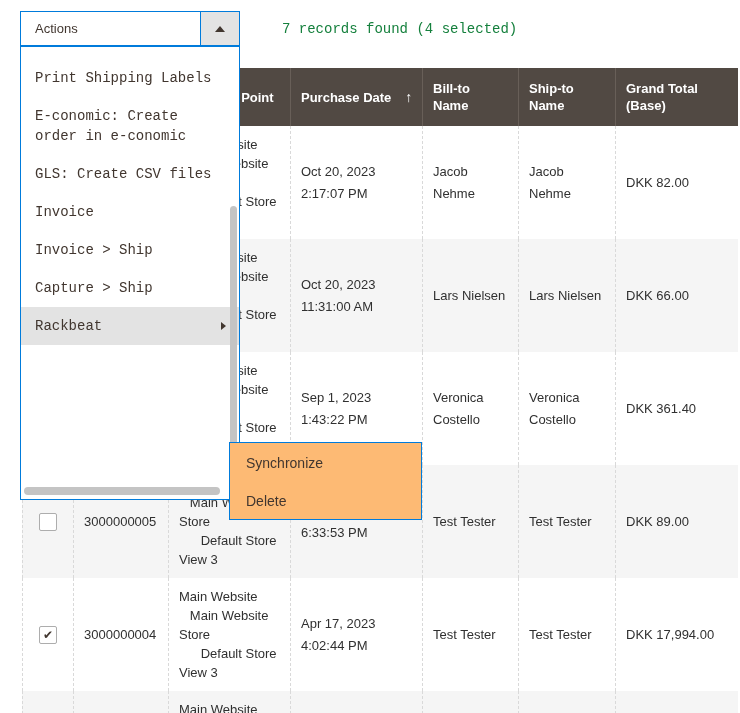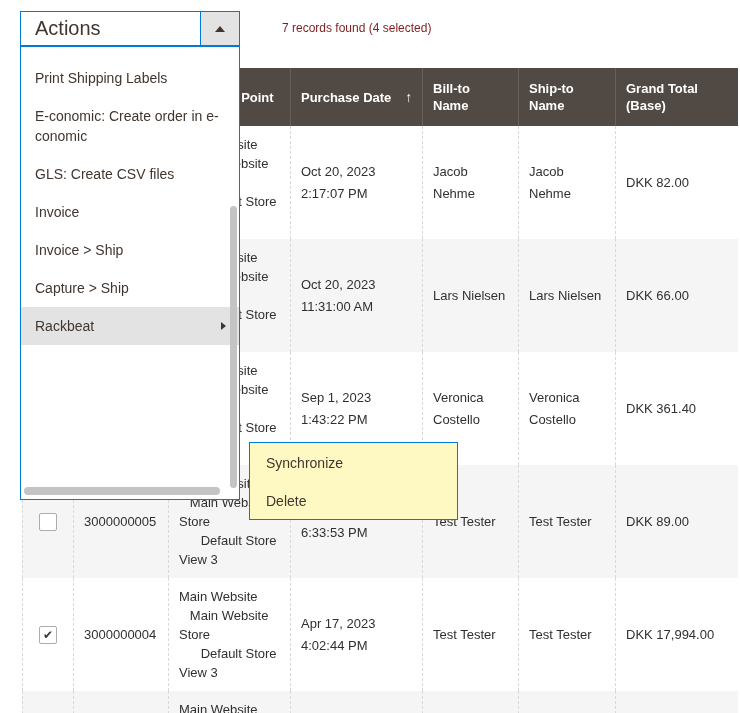--- a/index.html
+++ b/index.html
@@ -1,25 +1,25 @@
 <!DOCTYPE html>
 <html><head>
 <meta charset="utf-8">
 <style>
   html,body{margin:0;padding:0;}
   body{font-family:"Liberation Sans",sans-serif;}
   .page{position:relative;width:740px;height:713px;background:#fff;overflow:hidden;color:#41362f;}
 
   
   .actions-btn{position:absolute;left:20px;top:11px;width:220px;height:35px;border:1px solid #007bdb;background:#fff;display:flex;box-sizing:border-box;z-index:30;cursor:pointer;}
-  .actions-label{flex:1;display:flex;align-items:center;padding-left:14px;font-size:20px;color:#41362f;text-align:center;}
+  .actions-label{flex:1;display:flex;align-items:center;padding-left:14px;font-size:13px;color:#41362f;text-align:center;}
   .actions-arrow-box{width:38px;border-left:1px solid #007bdb;background:#e3e3e3;display:flex;align-items:center;justify-content:center;}
   .tri-up{width:0;height:0;border-left:5px solid transparent;border-right:5px solid transparent;border-bottom:6px solid #41362f;}
 
-  .records{position:absolute;left:282px;top:21px;font-size:12px;color:#7f1d1d;}
+  .records{position:absolute;left:282px;top:21px;font-size:14px;color:#15803d;font-family:Liberation Mono, monospace;}
 
   
   .grid{position:absolute;left:22px;top:68px;width:716px;}
   .thead{display:flex;height:58px;background:#514943;color:#fff;font-weight:bold;font-size:13px;}
   .th{display:flex;align-items:center;padding:0 10px;box-sizing:border-box;border-left:1px solid #685f58;line-height:17px;}
   .th.c0{border-left:none;}
   .nowrap{white-space:nowrap;}
   .sort-arrow{margin-left:14px;font-weight:normal;font-size:14px;}
   .row{display:flex;height:113px;font-size:13px;background:#fff;}
   .row.alt{background:#f5f5f5;}
@@ -32,29 +32,29 @@
   .c4{width:96px;}
   .c5{width:97px;}
   .c6{width:123px;}
   .store-text{white-space:pre-wrap;line-height:19px;padding:2px 0;}
   .date-text{white-space:pre-line;line-height:22px;}
   .name-text{line-height:22px;}
   .cb{width:16px;height:16px;border:1px solid #adadad;border-radius:2px;background:#fff;display:flex;align-items:center;justify-content:center;font-size:12px;line-height:12px;color:#41362f;cursor:pointer;}
 
   
   .menu{position:absolute;left:20px;top:46px;width:220px;height:454px;background:#fff;border:1px solid #007bdb;box-sizing:border-box;z-index:20;}
-  .menu ul{list-style:none;margin:0;padding:12px 0 0 0;}
+  .menu ul{list-style:none;margin:0;padding:12px 0 0 0;font-family:Liberation Mono, monospace;}
   .menu li{position:relative;padding:9px 14px;font-size:14px;line-height:20px;color:#41362f;cursor:pointer;}
   .menu li.hl{background:#e3e3e3;}
   .tri-right{position:absolute;right:13px;top:50%;margin-top:-4px;width:0;height:0;border-top:4px solid transparent;border-bottom:4px solid transparent;border-left:5px solid #41362f;}
   .vscroll{position:absolute;right:2px;top:159px;width:7px;height:282px;border-radius:4px;background:#c4c4c4;cursor:pointer;}
   .hscroll{position:absolute;left:3px;bottom:4px;height:8px;width:196px;border-radius:4px;background:#c4c4c4;cursor:pointer;}
 
   
-  .submenu{position:absolute;left:249px;top:442px;width:209px;height:78px;background:#fef9c3;border:1px solid #007bdb;box-sizing:border-box;z-index:40;}
+  .submenu{position:absolute;left:229px;top:442px;width:193px;height:78px;background:#fdba74;border:1px solid #007bdb;box-sizing:border-box;z-index:40;}
   .submenu ul{list-style:none;margin:0;padding:1px 0;}
   .submenu li{height:38px;line-height:38px;padding:0 16px;font-size:14px;color:#41362f;cursor:pointer;}
 </style>
 </head>
 <body>
 
 <div class="page">
 
   <div class="actions-btn">
     <span class="actions-label">Actions</span>

